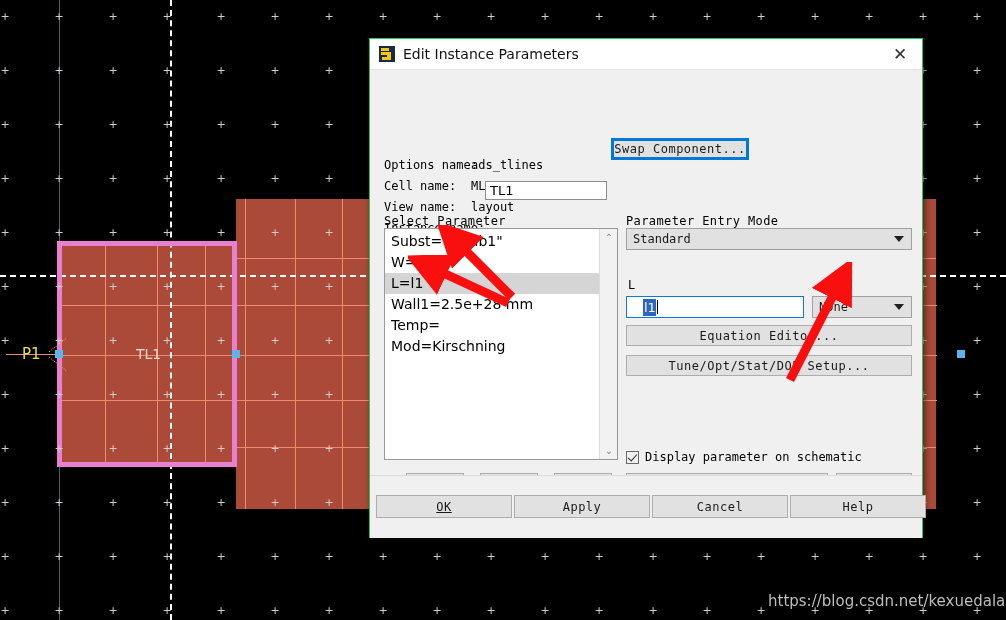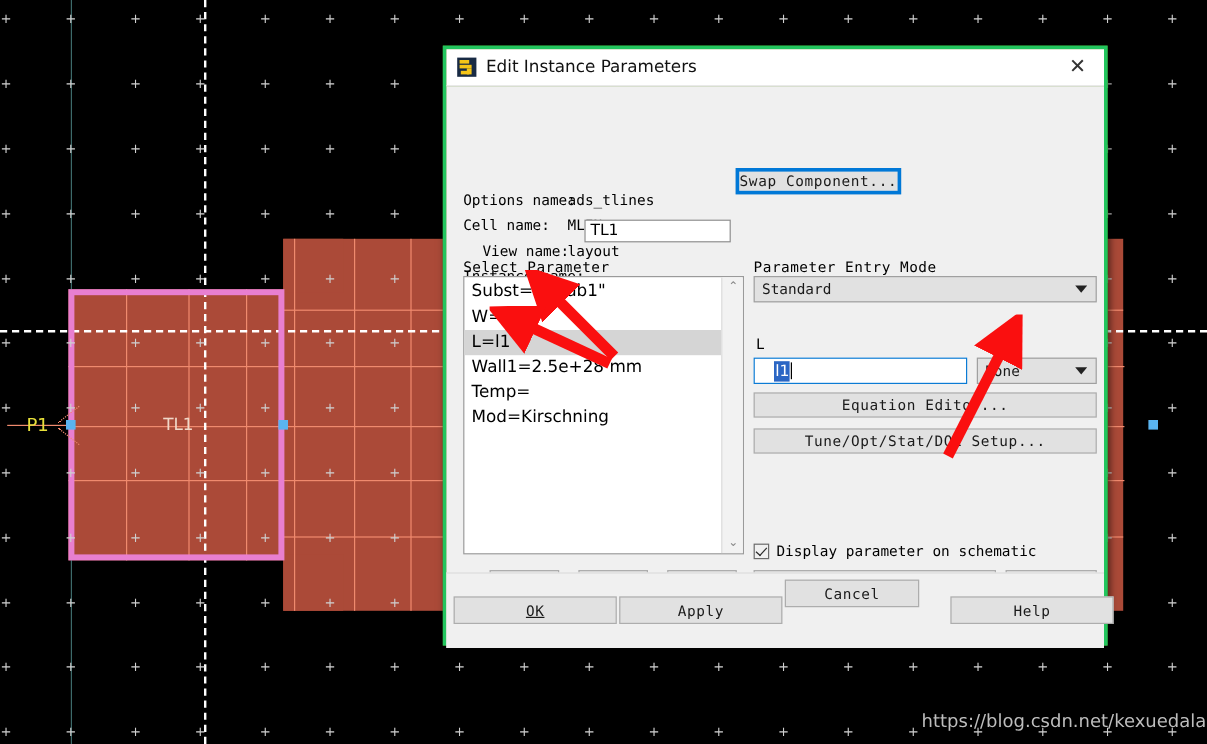--- a/index.html
+++ b/index.html
@@ -80,22 +80,22 @@
     font-size: 15px;
     font-family: "DejaVu Sans", sans-serif;
     user-select: none;
   }
 
   
   #dialog {
     position: absolute;
     left: 369px; top: 38px;
     width: 554px; height: 500px;
-    background: #4d7c0f;
-    border: 3px solid #22c55e;
+    background: #5eead4;
+    border: 1px solid #22c55e;
     box-shadow: 2px 2px 6px rgba(0,0,0,0.55);
     box-sizing: border-box;
   }
   .titlebar {
     position: relative;
     height: 30px;
     background: #ffffff;
     border-bottom: 1px solid #e4e4e4;
     display: flex; align-items: center;
   }
@@ -572,21 +572,21 @@
     </div>
 
     <div class="body">
 
       <span class="lbl mono" style="left:14px; top:88px;">Options name:</span>
       <span class="lbl mono" style="left:101px; top:88px;">ads_tlines</span>
 
       <span class="lbl mono" style="left:14px; top:109px;">Cell name:</span>
       <span class="lbl mono" style="left:101px; top:109px;">MLIN</span>
 
-      <span class="lbl mono" style="left:30px; top:130px;">View name:</span>
+      <span class="lbl mono" style="left:14px; top:130px;">View name:</span>
       <span class="lbl mono" style="left:101px; top:130px;">layout</span>
 
       <span class="lbl mono" style="left:14px; top:151px;">Instance name:</span>
       <span class="txt-field" style="left:115px; top:111px; width:122px; height:19px;">TL1</span>
 
       <span class="btn focus" style="left:241px; top:68px; width:138px; height:22px;">Swap Component...</span>
 
       <span class="group-label" style="left:14px; top:144px;">Select Parameter</span>
 
       <div class="listbox" style="left:14px; top:158px; width:234px; height:232px;">
@@ -636,21 +636,21 @@
         <span class="chk-box"></span>
         <span class="mono">Display parameter on schematic</span>
       </span>
 
       <span class="btn" style="left:256px; top:403px; width:202px; height:21px;">Component Options...</span>
       <span class="btn" style="left:466px; top:403px; width:76px; height:21px;">Reset</span>
 
       <div class="footbar">
         <span class="btn" style="left:6px; top:19px; width:136px; height:23px;text-decoration:underline;">OK</span>
         <span class="btn" style="left:144px; top:19px; width:136px; height:23px;">Apply</span>
-        <span class="btn" style="left:282px; top:5px; width:112px; height:23px;">Cancel</span>
+        <span class="btn" style="left:282px; top:19px; width:136px; height:23px;">Cancel</span>
         <span class="btn" style="left:420px; top:19px; width:136px; height:23px;">Help</span>
       </div>
 
     </div>
   </div>
 
   <svg class="arrow-svg" style="left:400px; top:225px;" width="120" height="80" viewBox="0 0 120 80">
     <defs>
       <marker id="ah1" markerWidth="5" markerHeight="5" refX="2.5" refY="2.5" orient="auto">
         <path d="M0,0 L5,2.5 L0,5 z" fill="#fa0f0f"></path>

